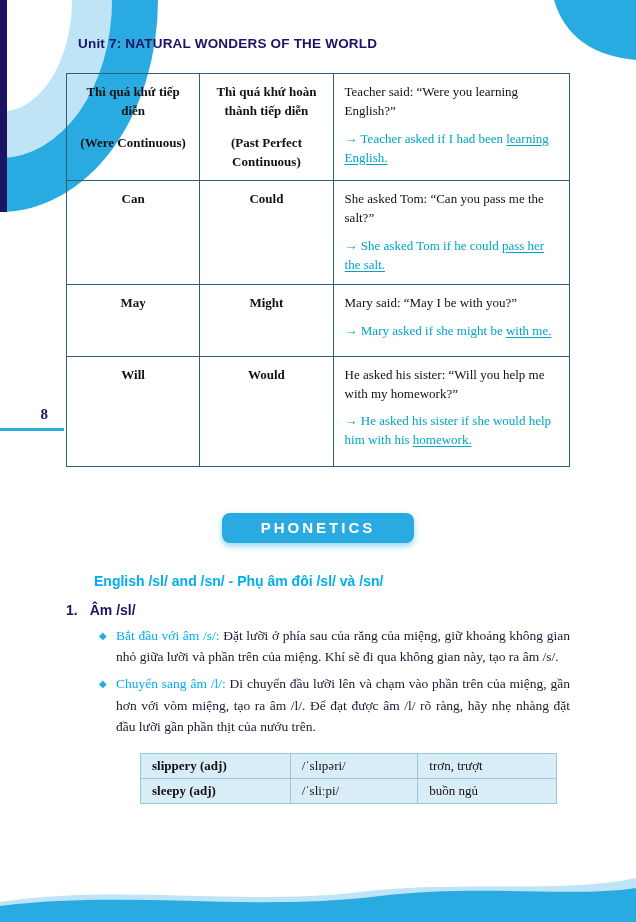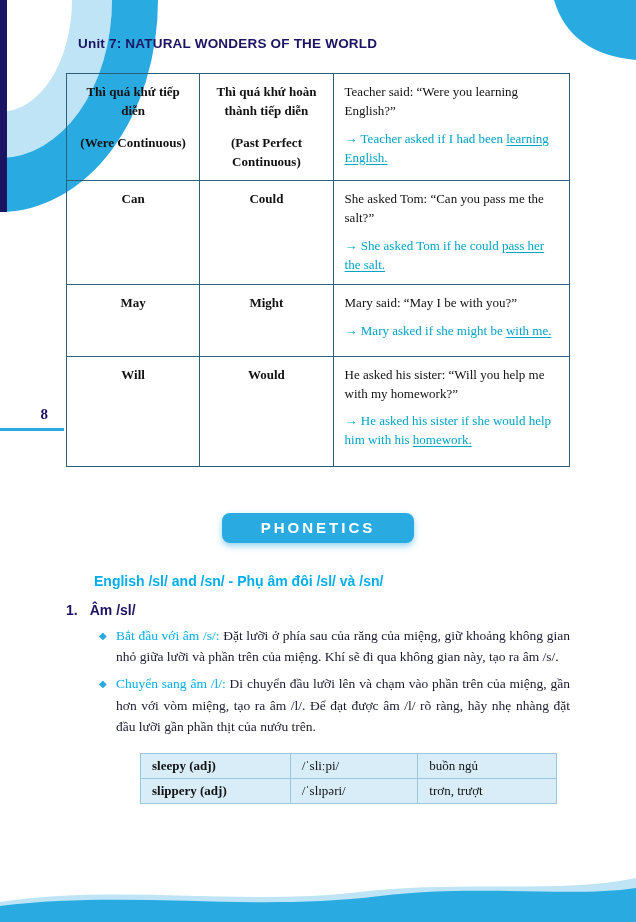--- a/index.html
+++ b/index.html
@@ -173,26 +173,26 @@
         <span class="marker">◆</span><span class="label">Bắt đầu với âm /s/:</span><span> Đặt lưỡi ở phía sau của răng của miệng, giữ khoảng không gian nhỏ giữa lưỡi và phần trên của miệng. Khí sẽ đi qua không gian này, tạo ra âm /s/.</span>
       </li>
       <li>
         <span class="marker">◆</span><span class="label">Chuyển sang âm /l/:</span><span> Di chuyển đầu lưỡi lên và chạm vào phần trên của miệng, gần hơn với vòm miệng, tạo ra âm /l/. Để đạt được âm /l/ rõ ràng, hãy nhẹ nhàng đặt đầu lưỡi gần phần thịt của nướu trên.</span>
       </li>
     </ul>
 
     <table class="vocab">
       <tbody>
           <tr>
+        <td class="v-word">slippery (adj)</td>
+        <td class="v-ipa">/ˈslɪpəri/</td>
+        <td class="v-mean">trơn, trượt</td>
+      </tr>
+      <tr>
         <td class="v-word">sleepy (adj)</td>
         <td class="v-ipa">/ˈsliːpi/</td>
         <td class="v-mean">buồn ngủ</td>
-      </tr>
-      <tr>
-        <td class="v-word">slippery (adj)</td>
-        <td class="v-ipa">/ˈslɪpəri/</td>
-        <td class="v-mean">trơn, trượt</td>
       </tr>
     </tbody>
       </table>
 
   </div>
 </div>
 
 </body></html>

